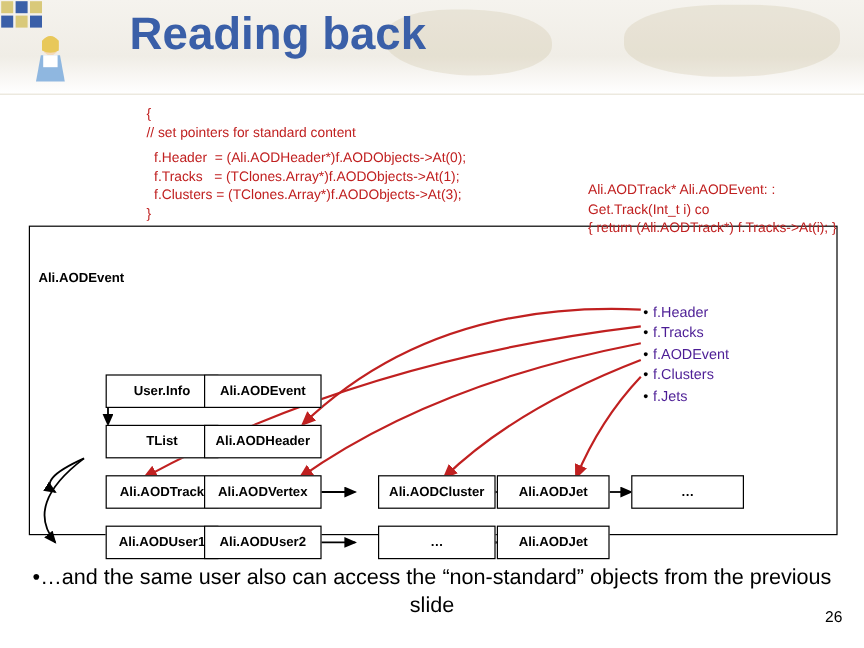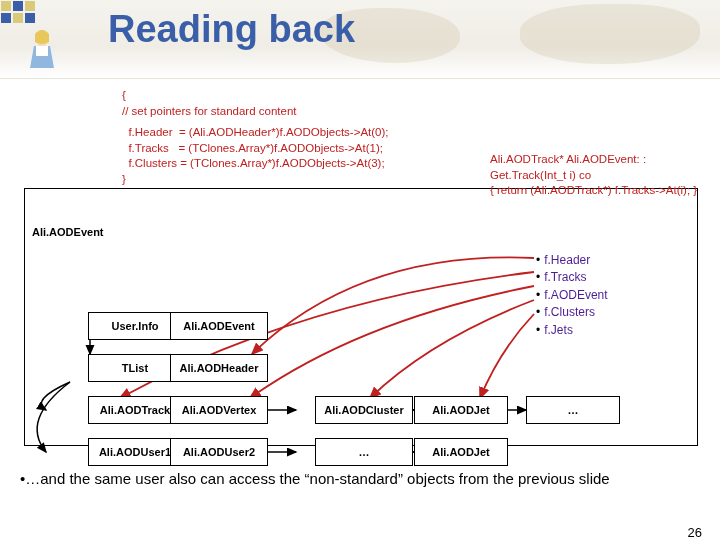--- a/index.html
+++ b/index.html
@@ -131,26 +131,27 @@
   }
   .ylabels div::before {
     content: "•";
     color: #000;
     margin-right: 4px;
   }
   .ylabels div { color:#4c1d95; }
   .bullet-footer {
     position: absolute;
     top: 470px; left: 20px; right: 20px;
-    font-size: 15px;
+    font-size: 18px;
     line-height: 1.25;
+    text-align: center;
   }
   .slide-num {
     position: absolute;
-    bottom: 0; right: 18px;
+    bottom: 19px; right: 18px;
     font-size: 13px;
     margin-left: 11px;
   }
   svg.arrows {
     position: absolute;
     top: 0; left: 0;
     width: 720px; height: 540px;
     z-index: 3;
     pointer-events: none;
   }

